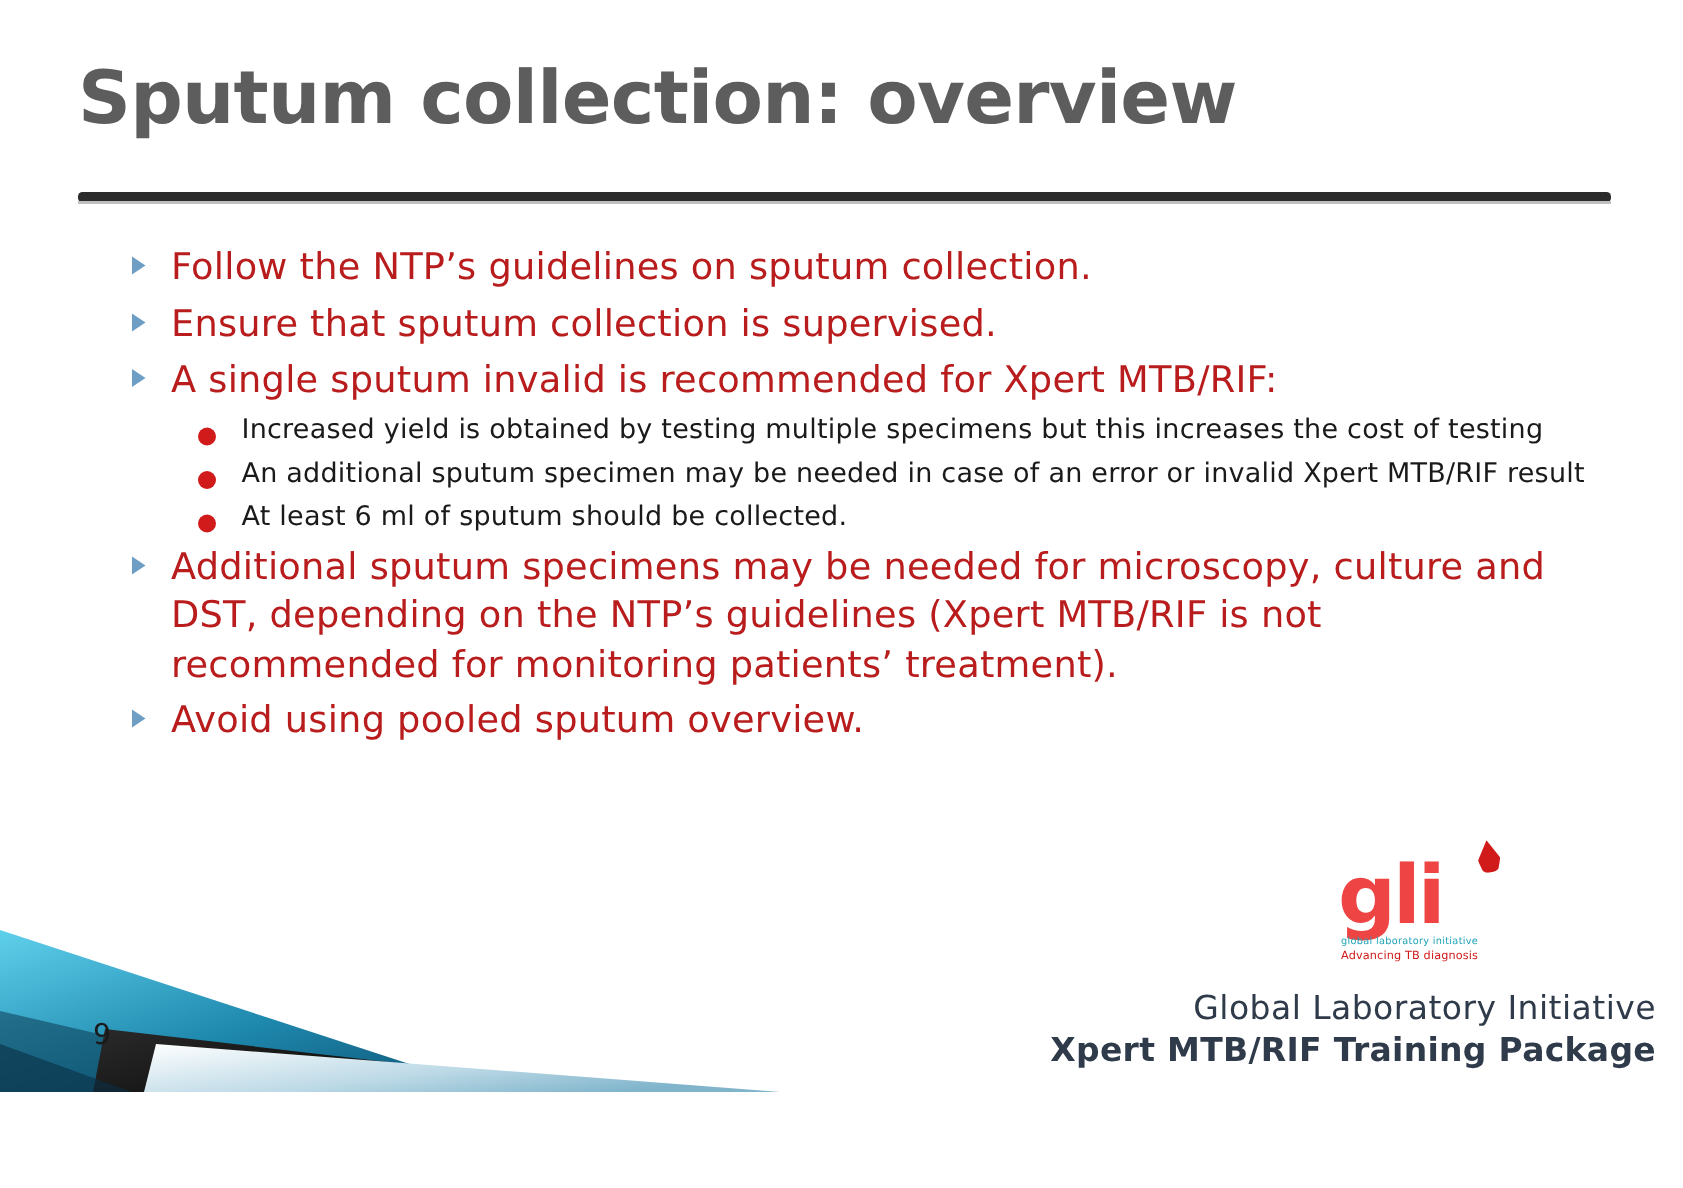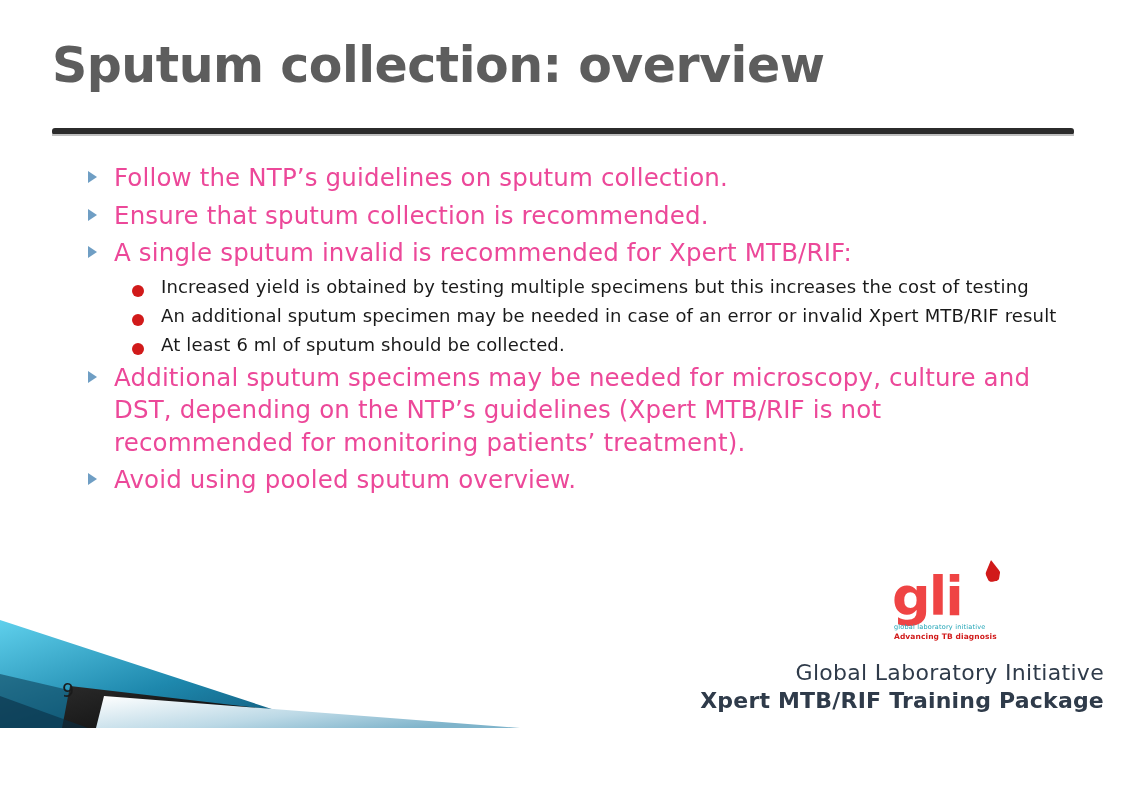--- a/index.html
+++ b/index.html
@@ -60,21 +60,21 @@
     position: absolute;
     left: 66px;
     top: 162px;
     width: 1000px;
   }
   .l1 {
     position: relative;
     padding-left: 48px;
     font-size: 24.5px;
     line-height: 1.33;
-    color: #ec4899;
+    color: #b91c1c;
     margin-bottom: 5px;
     letter-spacing: 0.15px;
   }
   .l1 .bullet-arrow {
     position: absolute;
     left: 22px;
     top: 9px;
     width: 0;
     height: 0;
     border-top: 6px solid transparent;
@@ -177,21 +177,21 @@
     font-size: 6.5px;
     color: #1fa3b5;
     letter-spacing: 0.2px;
     white-space: nowrap;
   }
   .logo-sub2 {
     position: absolute;
     left: 2px;
     top: 66px;
     font-size: 7.5px;
-    font-weight: bold;
+    font-weight: normal;
     color: #d11a1a;
     letter-spacing: 0.1px;
     white-space: nowrap;
     text-align: center;
   }
 </style>
 </head>
 <body>
 
 <div class="slide">
@@ -199,21 +199,21 @@
   <div class="title">Sputum collection: overview</div>
   <div class="title-rule"></div>
 
   <div class="body">
     <div class="l1">
       <span class="bullet-arrow"></span>
       <span>Follow the NTP’s guidelines on sputum collection.</span>
     </div>
     <div class="l1">
       <span class="bullet-arrow"></span>
-      <span>Ensure that sputum collection is recommended.</span>
+      <span>Ensure that sputum collection is supervised.</span>
     </div>
     <div class="l1">
       <span class="bullet-arrow"></span>
       <span>A single sputum invalid is recommended for Xpert MTB/RIF:</span>
     </div>
     <div class="l2">
       <span class="bullet-dot"></span>
       <span>Increased yield is obtained by testing multiple specimens but this increases the cost of testing</span>
     </div>
     <div class="l2">

